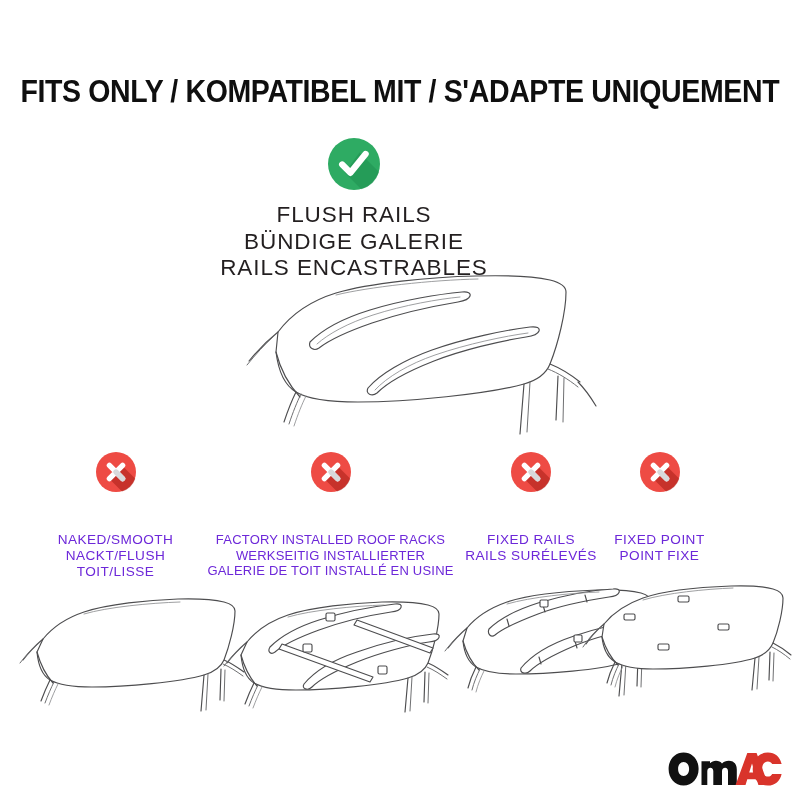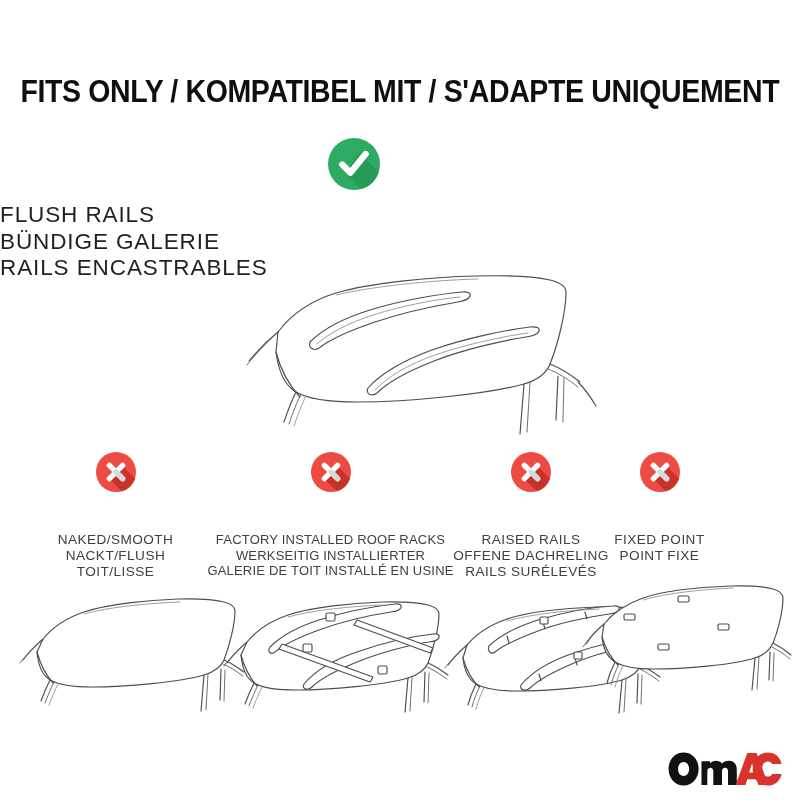--- a/index.html
+++ b/index.html
@@ -40,21 +40,21 @@
     transform-origin: center bottom;
     line-height: 1;
   }
 
   
   .main-block {
     position: absolute;
     top: 138px;
     left: 0;
     width: 708px;
-    text-align: left;
+    text-align: center;
   }
   .check-icon-wrap {
     width: 52px;
     height: 52px;
     margin: 0 auto 12px auto;
     position: relative;
   }
   .main-labels {
     font-size: 22.5px;
     line-height: 26.5px;
@@ -93,21 +93,21 @@
   .x-icon-wrap {
     width: 40px;
     height: 40px;
     margin: 0 auto 9px auto;
     position: relative;
   }
   .col-labels {
     font-size: 13.6px;
     line-height: 16.2px;
     letter-spacing: 0.45px;
-    color: #404040;
+    color: #6d28d9;
     white-space: nowrap;
     margin-top: 40px;
   }
   .col-1 .col-labels {
     font-size: 13px;
     line-height: 15.6px;
     letter-spacing: 0.2px;
   }
 
   .col-illu {
@@ -307,22 +307,21 @@
   <div class="col col-2">
     <div class="x-icon-wrap">
       <svg width="40" height="40" viewBox="0 0 40 40">
         <circle cx="20" cy="20" r="20" fill="#ee4b44"></circle>
         <path d="M24.6 12.0 L39.3 26.7 A20 20 0 0 1 26.0 39.4 L12.0 25.4 Z" fill="#a81f18" opacity="0.55"></path>
         <path d="M13.4 13.4 L26.6 26.6 M26.6 13.4 L13.4 26.6" stroke="#ffffff" stroke-width="5.4" stroke-linecap="round"></path>
         <path d="M20 20 L26.6 26.6" stroke="#d8d9db" stroke-width="5.4" stroke-linecap="round"></path>
       </svg>
     </div>
     <div class="col-labels">
-      <div>RAISED RAILS</div>
-      <div>OFFENE DACHRELING</div>
+      <div>FIXED RAILS</div>
       <div>RAILS SURÉLEVÉS</div>
     </div>
     <div class="col-illu">
       <svg width="192" height="128" viewBox="0 0 192 128">
         <path class="ln fillw" d="M32,54 C41,43 55,34 72,28 C96,20 134,17 162,16
                                    C183,15.4 198,17 206,19
                                    C213,21 216,24 216,28
                                    C216,41 211,62 206,74
                                    C203,81 196,86 187,89
                                    C164,96 113,100 81,100

